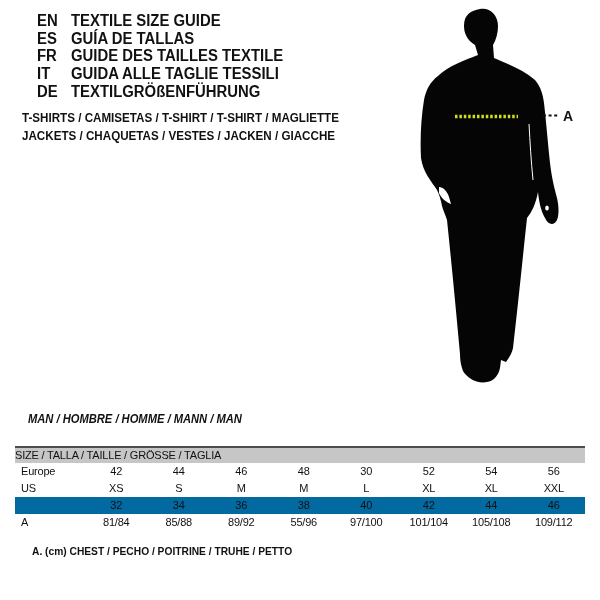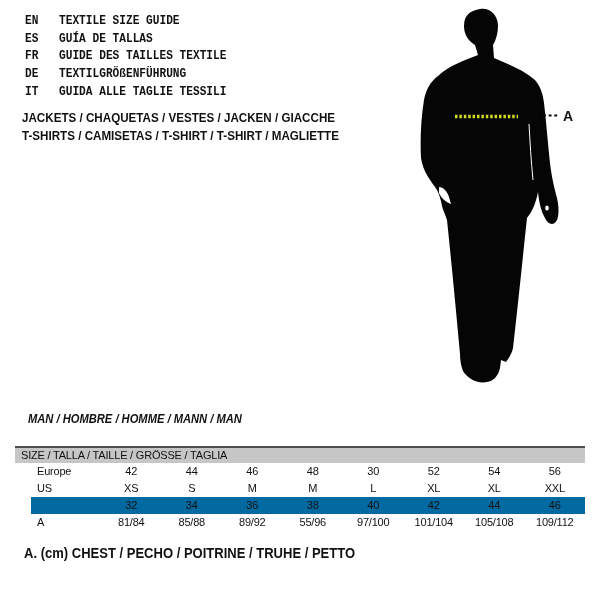--- a/index.html
+++ b/index.html
@@ -3,75 +3,75 @@
 <meta charset="utf-8">
 <style>
   html,body { margin:0; padding:0; background:#fff; }
   .page {
     position:relative; width:600px; height:600px; background:#ffffff;
     font-family:"Liberation Sans", sans-serif; color:#111; overflow:hidden;
   }
   .cond { display:inline-block; transform:scaleX(0.93); transform-origin:0 50%; white-space:nowrap; }
 
   
-  .lang-list { position:absolute; left:25px; top:12px; font-size:12px; font-weight:bold;font-family:Liberation Mono, monospace; }
+  .lang-list { position:absolute; left:37px; top:12px; font-size:16px; font-weight:bold; }
   .lang-row { display:flex; height:17.7px; align-items:center; }
   .lang-code { width:34px; }
 
   
   .garments { position:absolute; left:22px; top:109px; font-size:12.5px; font-weight:bold; line-height:18px; }
 
   
   .figure { position:absolute; left:390px; top:0; width:210px; height:410px; }
 
   
   .section-heading { position:absolute; left:28px; top:412px; font-size:12px; font-weight:bold;font-style:italic; }
 
   
   .size-table { position:absolute; left:15px; top:446px; width:570px; font-size:11px; letter-spacing:-0.2px; }
-  .thead { background:#c6c6c6; border-top:2px solid #4d4d4d; height:15px; line-height:15px; padding-left:6px; }
-  .trow { display:grid; grid-template-columns:70px repeat(8,1fr); height:17px; line-height:17px;margin-left:16px; }
+  .thead { background:#c6c6c6; border-top:2px solid #4d4d4d; height:15px; line-height:15px; }
+  .trow { display:grid; grid-template-columns:70px repeat(8,1fr); height:17px; line-height:17px; }
   .trow.alt { background:#0369a1; }
   .tlabel { padding-left:6px; text-align:left; }
   .tcell { text-align:center; }
 
   
-  .footnote { position:absolute; left:24px; top:545px; font-size:14px; font-weight:bold; }
+  .footnote { position:absolute; left:32px; top:545px; font-size:11px; font-weight:bold; }
 </style>
 </head>
 <body>
 
 <div class="page">
 
   <div class="lang-list">
     <div class="lang-row">
       <span class="lang-code cond">EN</span>
       <span class="cond">TEXTILE SIZE GUIDE</span>
     </div>
     <div class="lang-row">
       <span class="lang-code cond">ES</span>
       <span class="cond">GUÍA DE TALLAS</span>
     </div>
     <div class="lang-row">
       <span class="lang-code cond">FR</span>
       <span class="cond">GUIDE DES TAILLES TEXTILE</span>
     </div>
     <div class="lang-row">
+      <span class="lang-code cond">IT</span>
+      <span class="cond">GUIDA ALLE TAGLIE TESSILI</span>
+    </div>
+    <div class="lang-row">
       <span class="lang-code cond">DE</span>
       <span class="cond">TEXTILGRÖßENFÜHRUNG</span>
-    </div>
-    <div class="lang-row">
-      <span class="lang-code cond">IT</span>
-      <span class="cond">GUIDA ALLE TAGLIE TESSILI</span>
     </div>
   </div>
 
   <div class="garments">
+    <div><span class="cond">T-SHIRTS / CAMISETAS / T-SHIRT / T-SHIRT / MAGLIETTE</span></div>
     <div><span class="cond">JACKETS / CHAQUETAS / VESTES / JACKEN / GIACCHE</span></div>
-    <div><span class="cond">T-SHIRTS / CAMISETAS / T-SHIRT / T-SHIRT / MAGLIETTE</span></div>
   </div>
 
   <svg class="figure" viewBox="0 0 210 410" width="210" height="410" xmlns="http://www.w3.org/2000/svg">
     <path fill="#050505" d="
       M 90,9
       C 99,7 108,14 108,26
       C 108,33 106,40 103,45
       L 104,58
       C 115,63 132,69 145,80
       C 151,87 153,95 154,103

